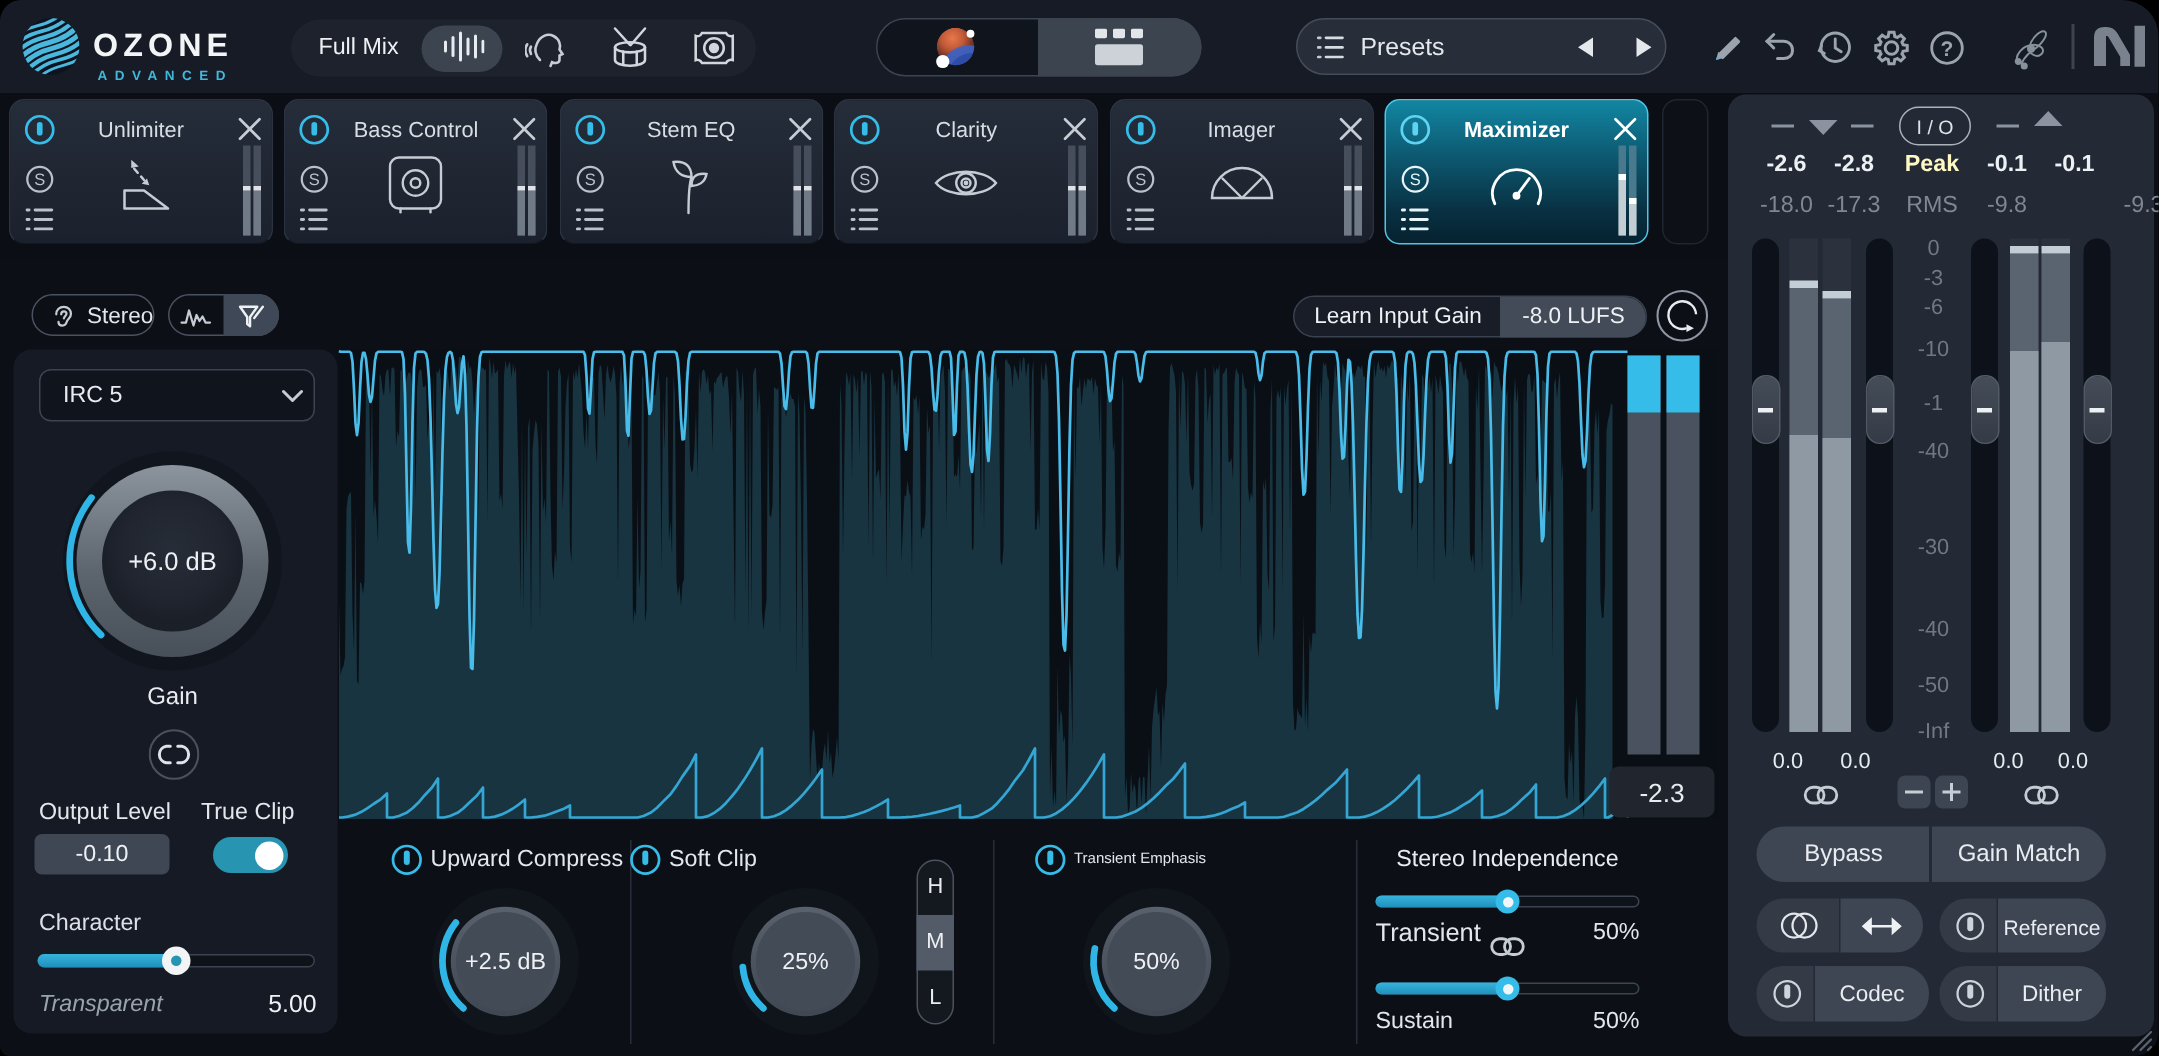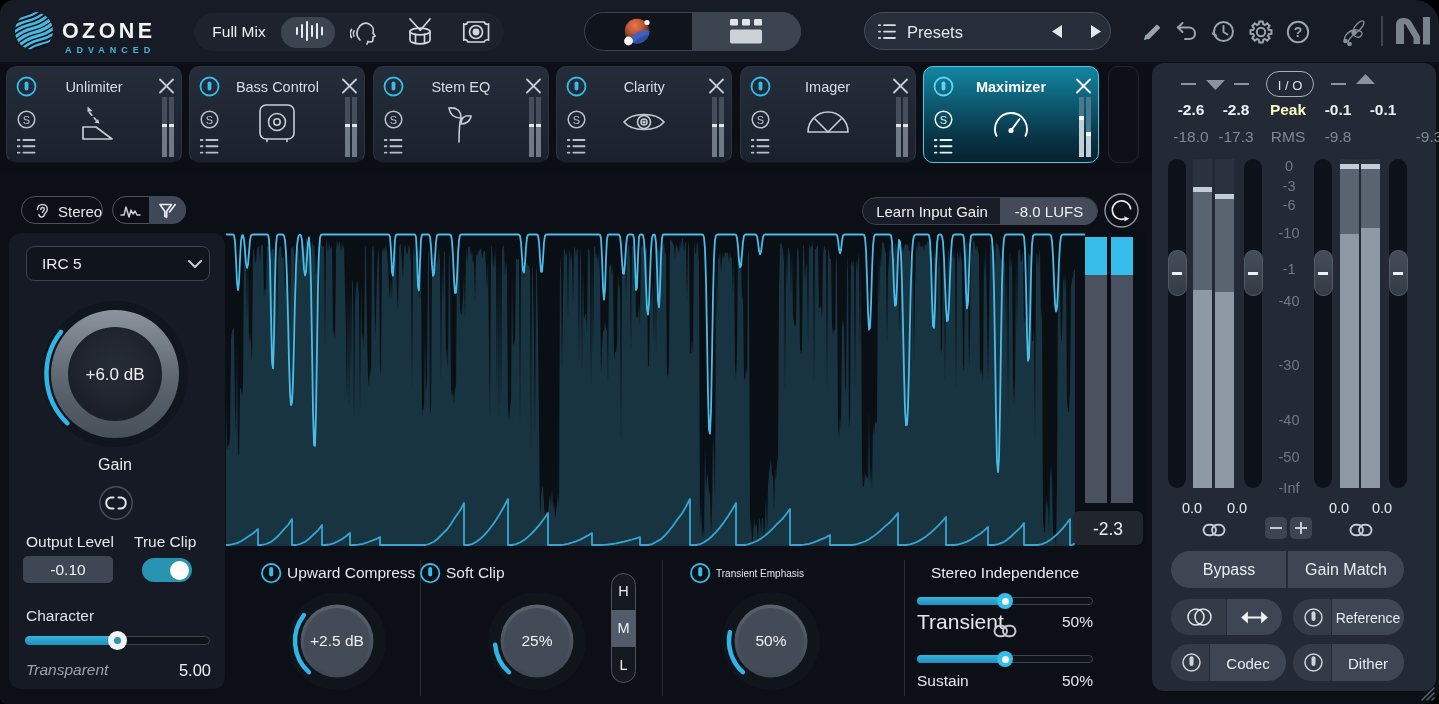--- a/index.html
+++ b/index.html
@@ -551,21 +551,21 @@
       <circle cx="50" cy="50" r="33" fill="#434b56"></circle>
       <path d="M8.9,41.3 A42,42 0 0 0 21.9,81.2" fill="none" stroke="#2fb5e6" stroke-width="4.5" stroke-linecap="round"></path>
       <text x="50" y="55" font-size="15.5" fill="#eef1f4" text-anchor="middle" font-family="Liberation Sans">50%</text>
     </svg>
     <div class="abs" style="left:904px;top:560px;width:1px;height:136px;background:#272e39"></div>
     <div class="txt" style="left:1005px;transform:translateX(-50%);top:573px;line-height:0;font-size:15.5px;color:#e8ecf0;font-weight:400;"><span style="line-height:normal;display:inline-block;transform:translateY(-50%)">Stereo Independence</span></div>
     <div class="abs" style="left:917px;top:597px;width:176px;height:8px;border:1px solid #3c4450;border-radius:4px;background:#0e1219"></div>
     <div class="abs" style="left:917px;top:597px;width:88px;height:8px;background:linear-gradient(180deg,#35b4de,#1f8fba);border-radius:4px 0 0 4px"></div>
     <div class="abs" style="left:997px;top:593px;width:16px;height:16px;background:#35bce8;border-radius:50%"></div>
     <div class="abs" style="left:1001.5px;top:597.5px;width:7px;height:7px;background:#eef6fa;border-radius:50%"></div>
-    <div class="txt" style="left:917px;top:622px;line-height:0;font-size:21px;color:#e3e7eb;font-weight:400;"><span style="line-height:normal;display:inline-block;transform:translateY(-50%)">Transient</span></div>
+    <div class="txt" style="left:917px;top:622px;line-height:0;font-size:17px;color:#e3e7eb;font-weight:400;"><span style="line-height:normal;display:inline-block;transform:translateY(-50%)">Transient</span></div>
     <svg class="abs" style="left:993px;top:624px;" width="24" height="14" viewBox="0 0 24 14">
       <g fill="none" stroke="#c6ccd4" stroke-width="1.9">
         <rect x="1.5" y="1.8" width="12.5" height="10.5" rx="5.2"></rect>
         <rect x="10" y="1.8" width="12.5" height="10.5" rx="5.2"></rect>
       </g>
     </svg>
     <div class="txt" style="right:346px;top:622px;line-height:0;font-size:15.5px;color:#e3e7eb;font-weight:400;"><span style="line-height:normal;display:inline-block;transform:translateY(-50%)">50%</span></div>
     <div class="abs" style="left:917px;top:655px;width:176px;height:8px;border:1px solid #3c4450;border-radius:4px;background:#0e1219"></div>
     <div class="abs" style="left:917px;top:655px;width:88px;height:8px;background:linear-gradient(180deg,#35b4de,#1f8fba);border-radius:4px 0 0 4px"></div>
     <div class="abs" style="left:997px;top:651px;width:16px;height:16px;background:#35bce8;border-radius:50%"></div>

